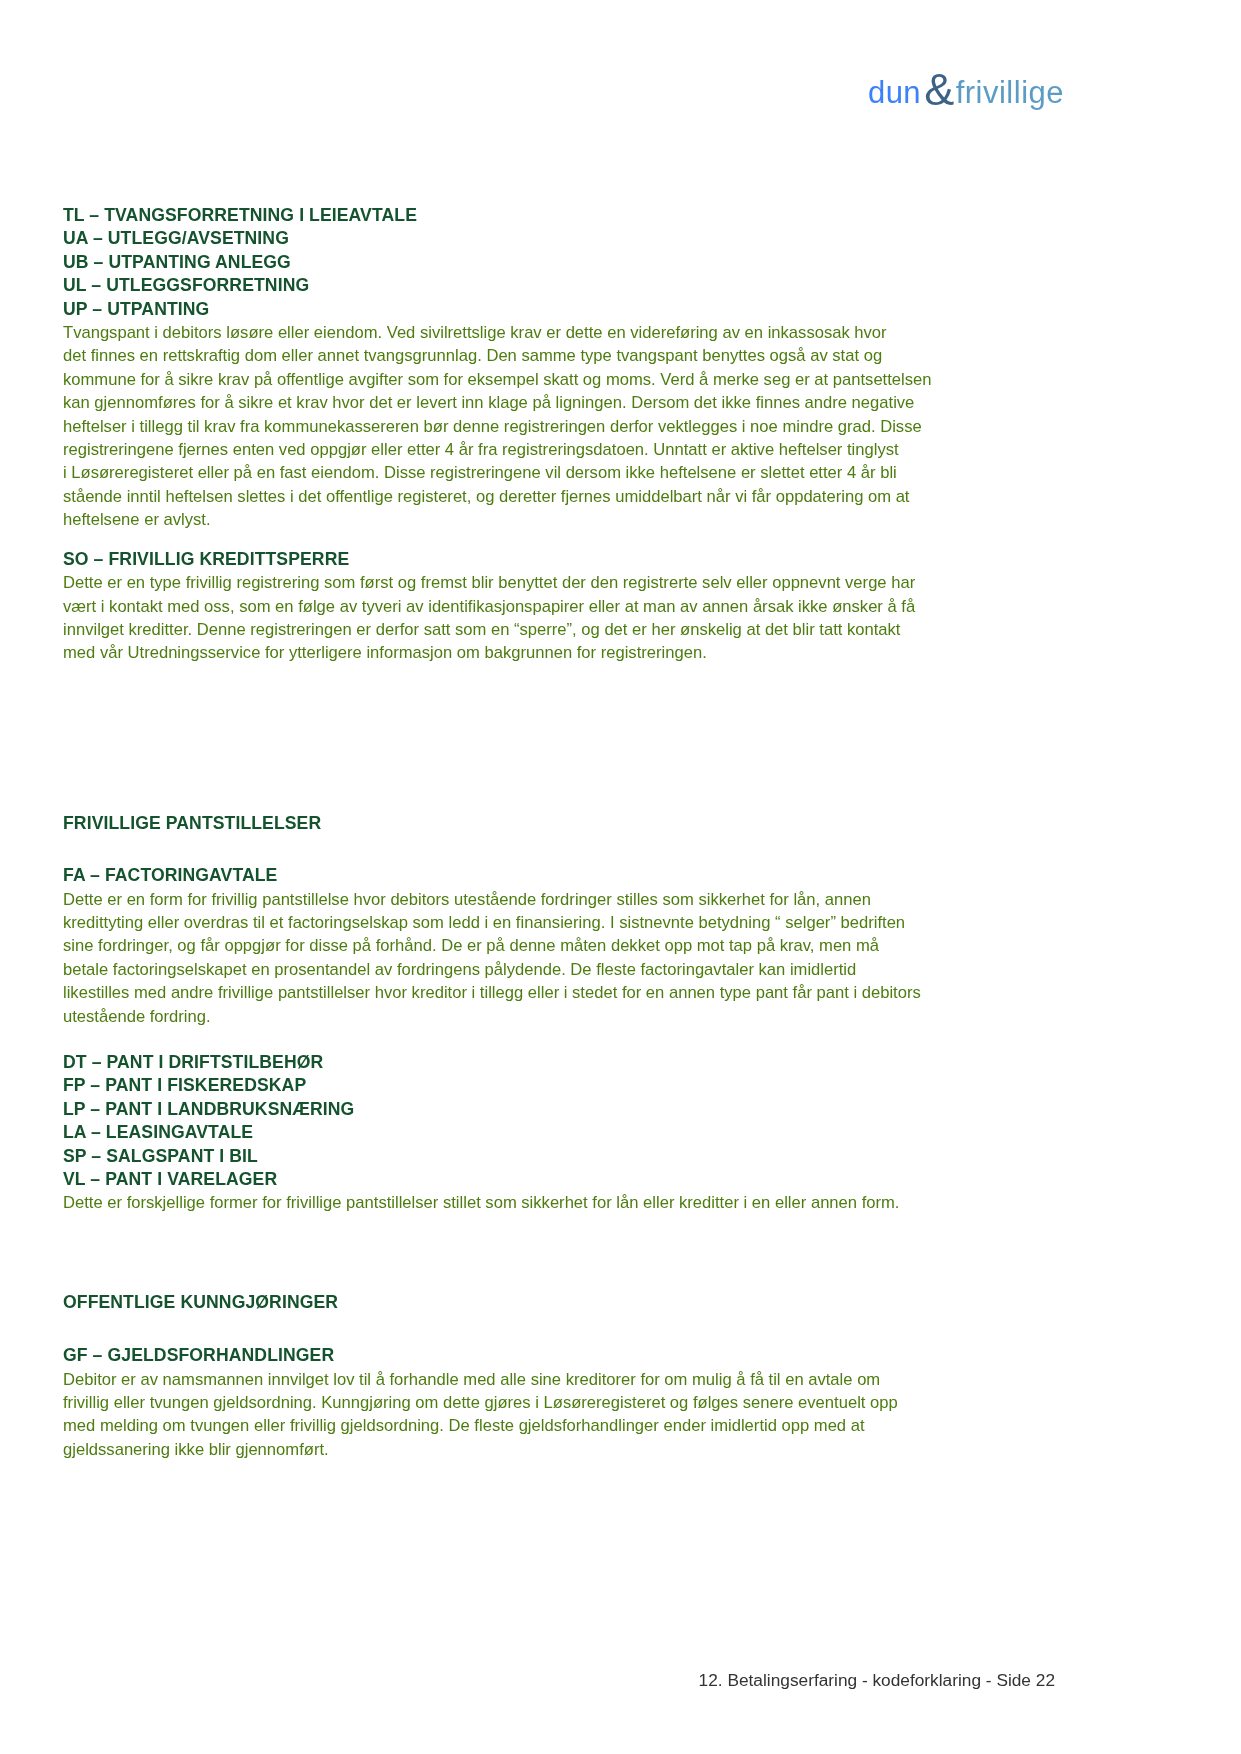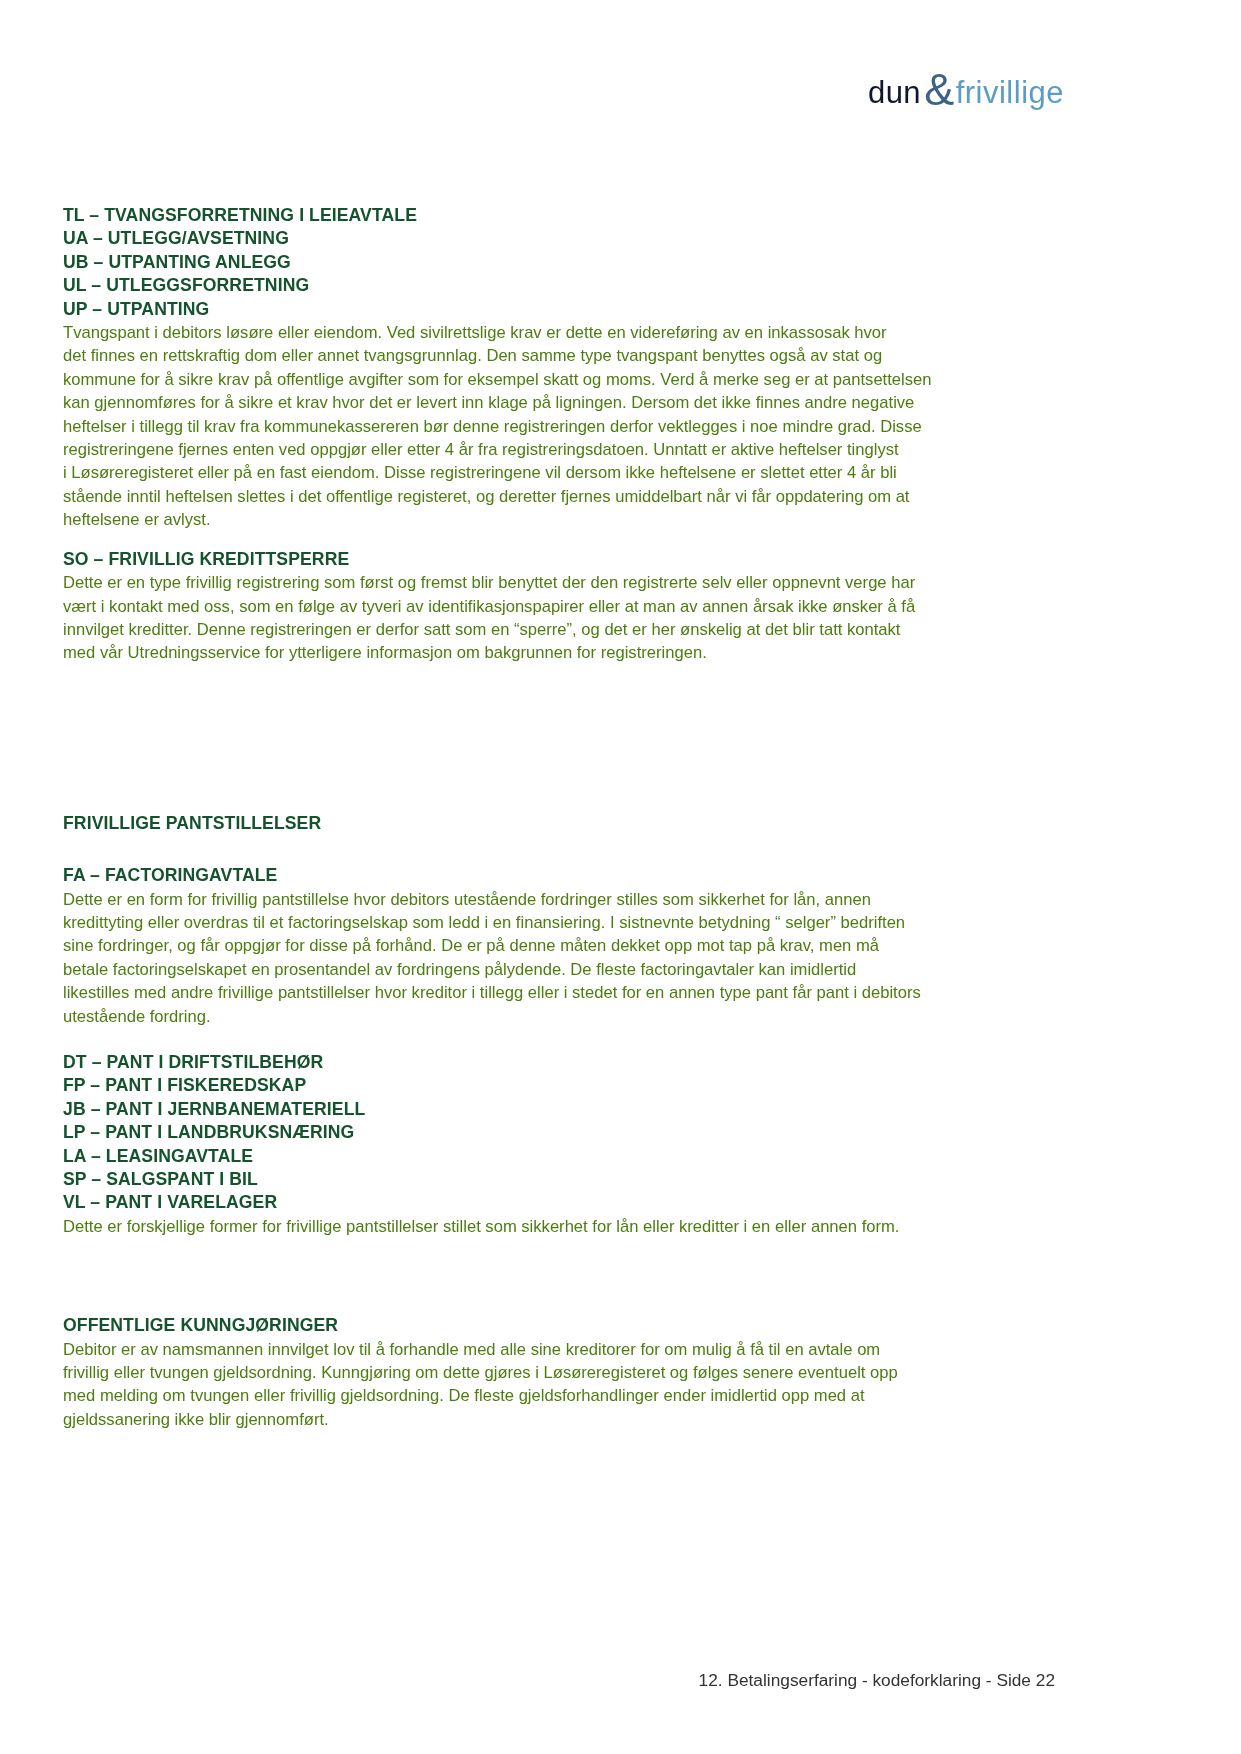--- a/index.html
+++ b/index.html
@@ -14,21 +14,21 @@
   
   .logo {
     position: absolute;
     top: 62px;
     right: 177px;
     display: flex;
     align-items: baseline;
     white-space: nowrap;
     letter-spacing: 0.5px;
   }
-  .logo-dun { font-size: 31px; font-weight: 400; color: #0f172a; margin-left: 24px; }
+  .logo-dun { font-size: 31px; font-weight: 400; color: #3b82f6; margin-left: 24px; }
   .logo-amp { font-size: 45px; font-weight: 400; color: #3e6285; margin: 0 1px 0 3px; position: relative; top: 2px; }
   .logo-bradstreet { font-size: 31px; font-weight: 400; color: #5b9cc4; }
 
   
   .content {
     position: absolute;
     left: 63px;
     top: 204px;
     width: 1020px;
   }
@@ -106,30 +106,30 @@
     <div class="para">Dette er en form for frivillig pantstillelse hvor debitors utestående fordringer stilles som sikkerhet for lån, annen
 kredittyting eller overdras til et factoringselskap som ledd i en finansiering. I sistnevnte betydning “ selger” bedriften
 sine fordringer, og får oppgjør for disse på forhånd. De er på denne måten dekket opp mot tap på krav, men må
 betale factoringselskapet en prosentandel av fordringens pålydende. De fleste factoringavtaler kan imidlertid
 likestilles med andre frivillige pantstillelser hvor kreditor i tillegg eller i stedet for en annen type pant får pant i debitors
 utestående fordring.</div>
 
     <div class="code-list mt-codes2">
       <div class="code-heading">DT – PANT I DRIFTSTILBEHØR</div>
       <div class="code-heading">FP – PANT I FISKEREDSKAP</div>
-      <div class="code-heading">JB – PANT I JERNBANEMATERIELL</div>
       <div class="code-heading">LP – PANT I LANDBRUKSNÆRING</div>
       <div class="code-heading">LA – LEASINGAVTALE</div>
       <div class="code-heading">SP – SALGSPANT I BIL</div>
       <div class="code-heading">VL – PANT I VARELAGER</div>
     </div>
     <div class="para">Dette er forskjellige former for frivillige pantstillelser stillet som sikkerhet for lån eller kreditter i en eller annen form.</div>
 
     <div class="section-title mt-title2">OFFENTLIGE KUNNGJØRINGER</div>
 
+    <div class="code-heading mt-gf">GF – GJELDSFORHANDLINGER</div>
     <div class="para">Debitor er av namsmannen innvilget lov til å forhandle med alle sine kreditorer for om mulig å få til en avtale om
 frivillig eller tvungen gjeldsordning. Kunngjøring om dette gjøres i Løsøreregisteret og følges senere eventuelt opp
 med melding om tvungen eller frivillig gjeldsordning. De fleste gjeldsforhandlinger ender imidlertid opp med at
 gjeldssanering ikke blir gjennomført.</div>
 
   </div>
 
   <div class="footer">12. Betalingserfaring - kodeforklaring - Side 22</div>
 
 </div>

